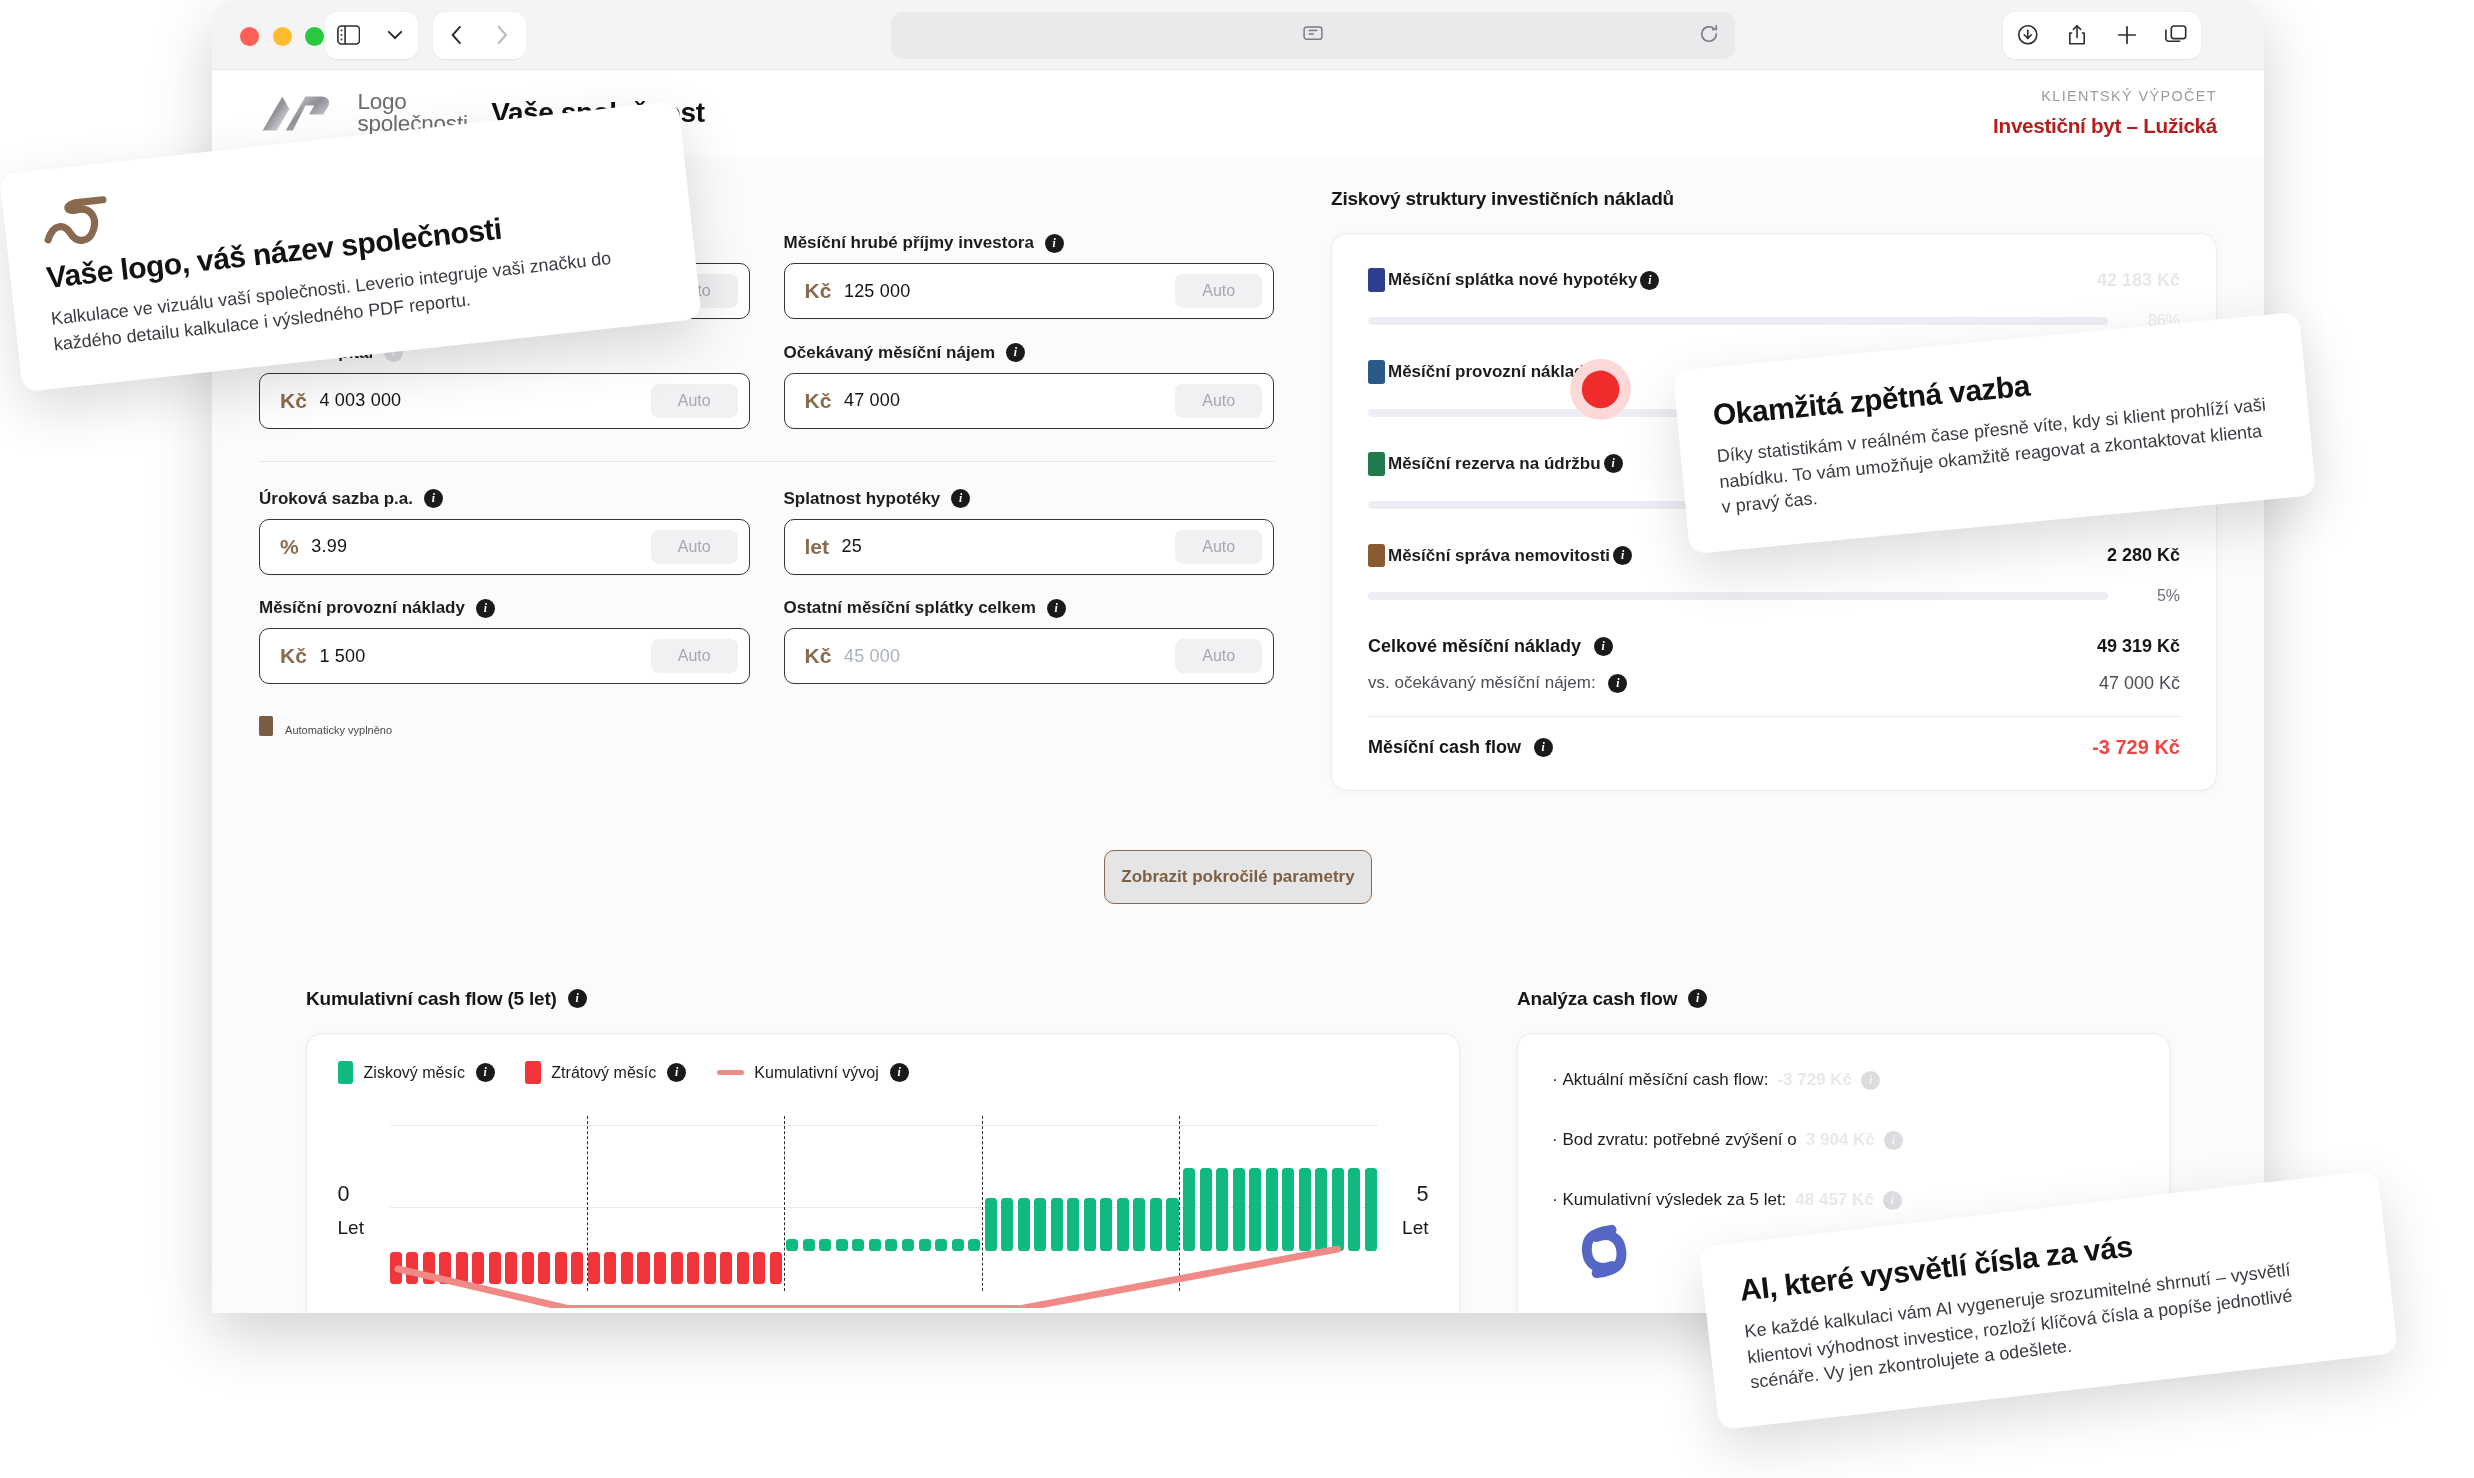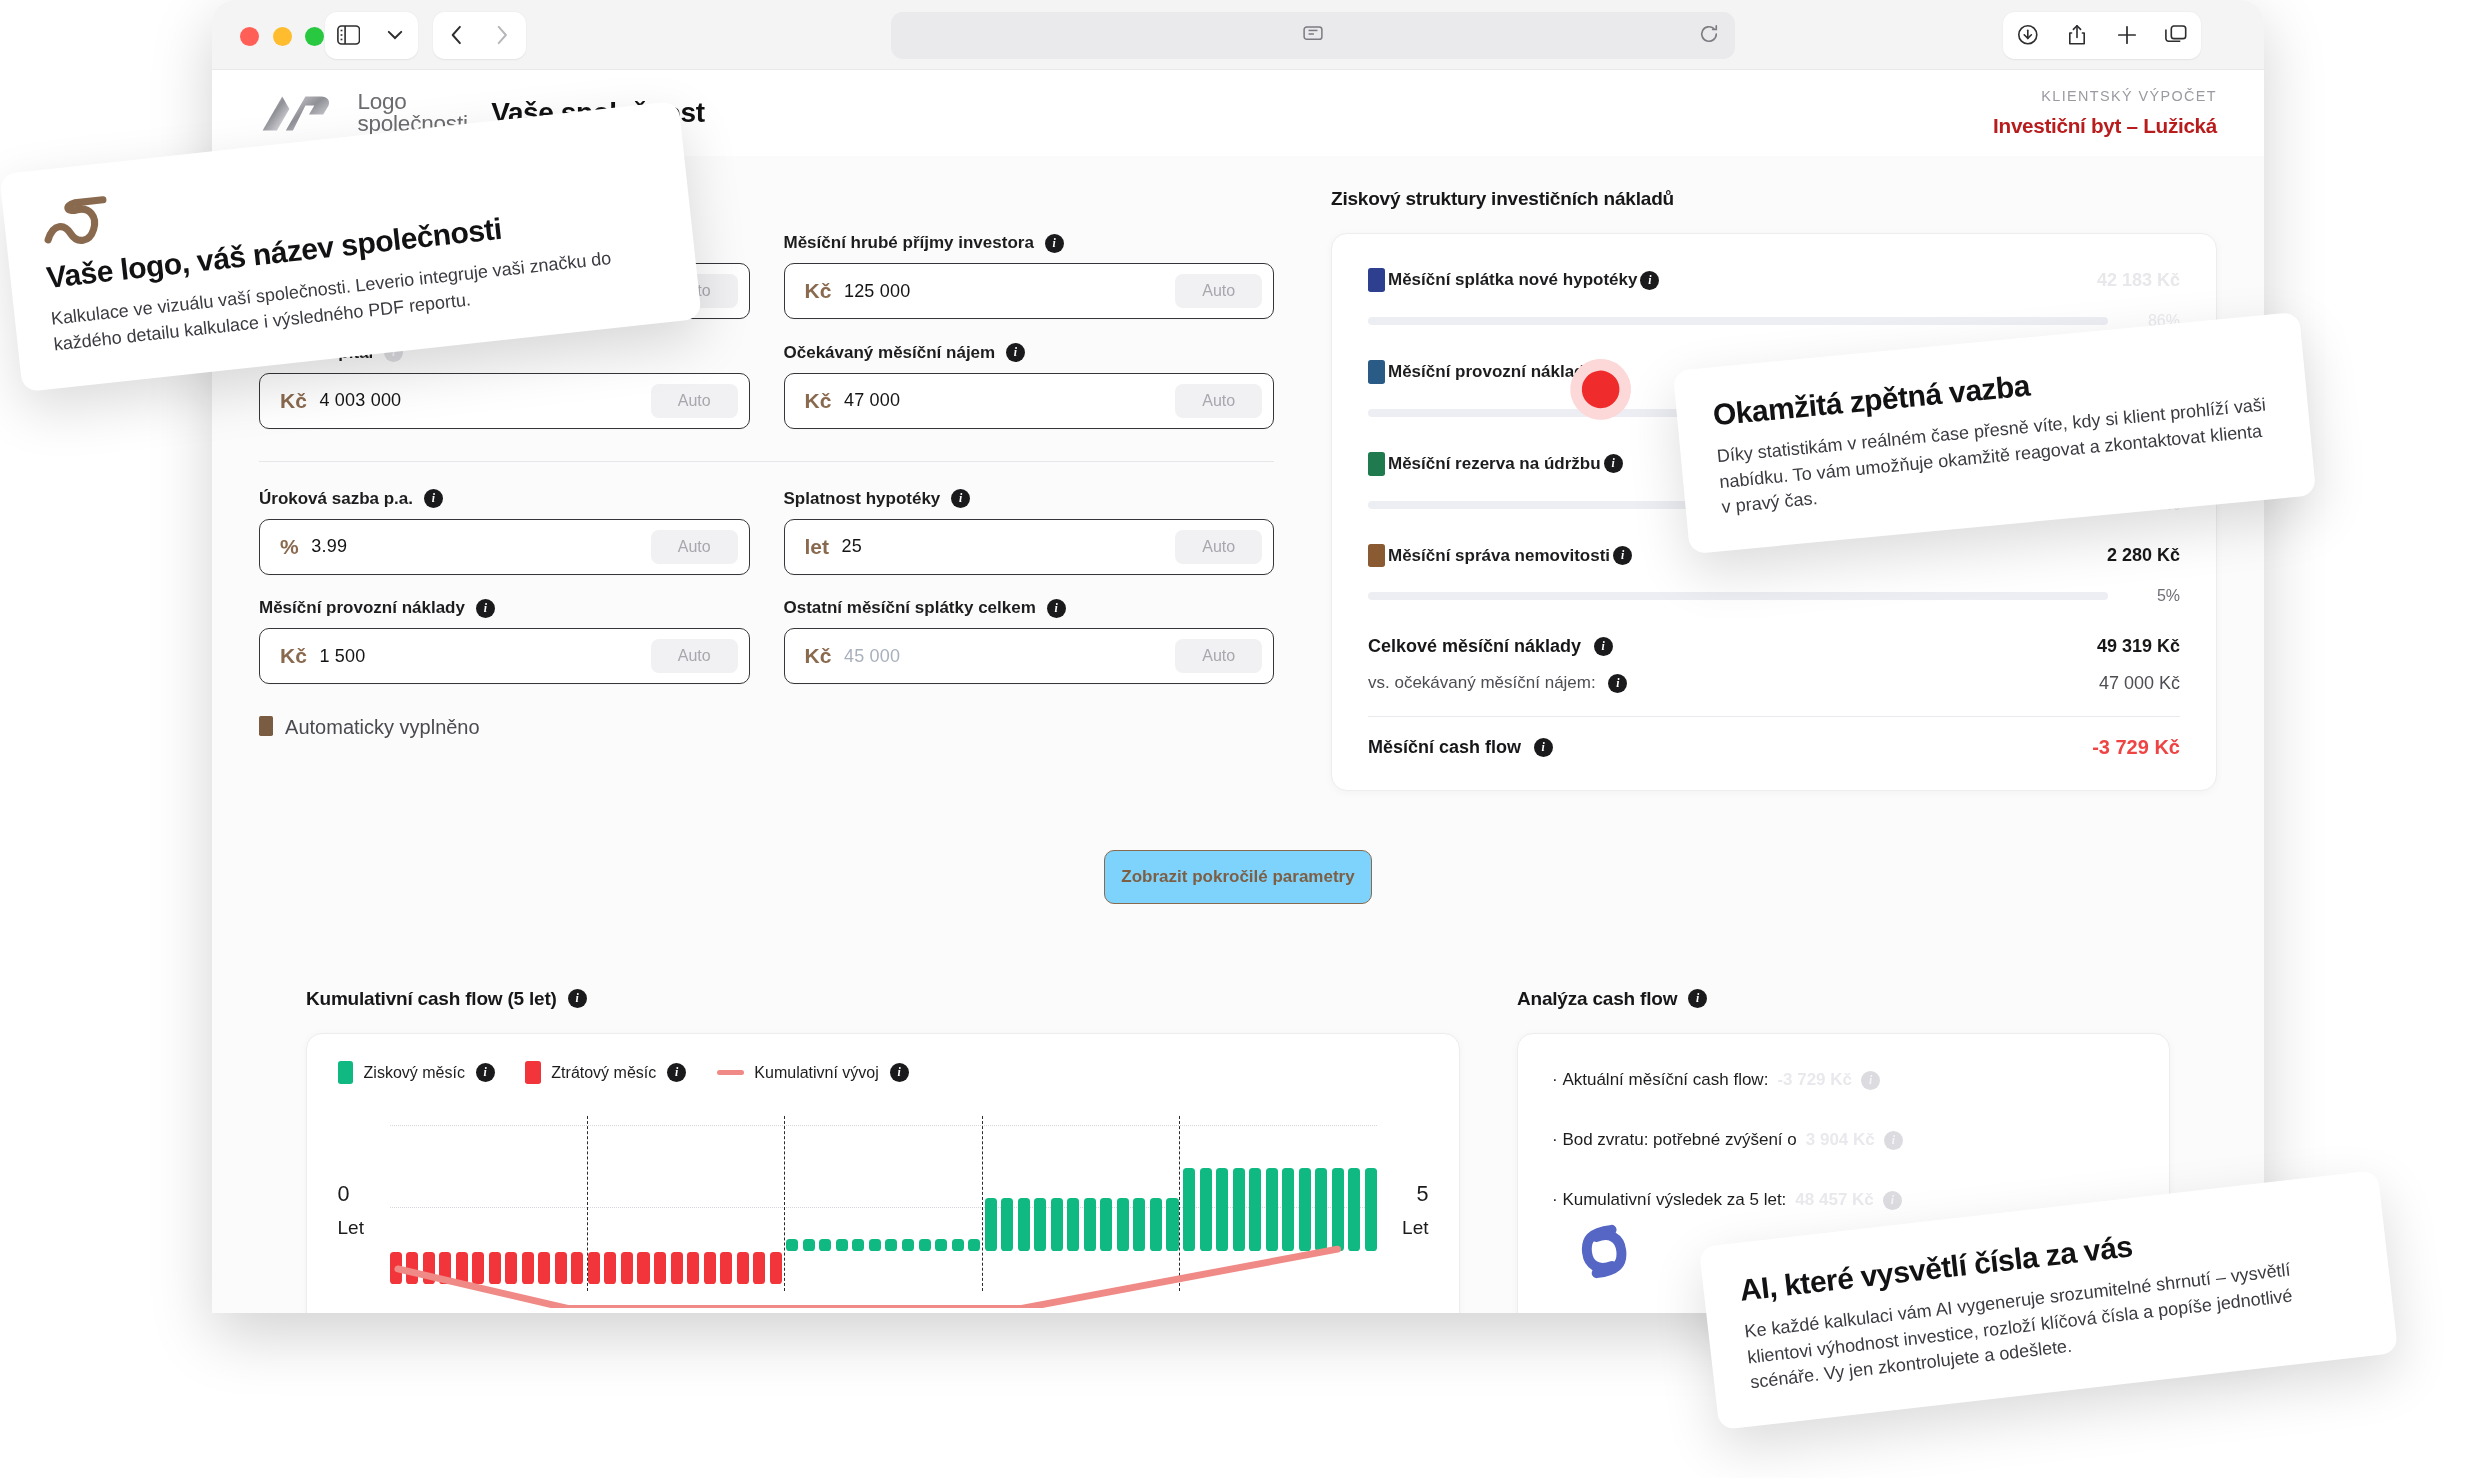--- a/index.html
+++ b/index.html
@@ -101,26 +101,26 @@
   .unit { color:#8a6a4f; font-size:21px; font-weight:600; margin-right:12.6px; }
   .value { font-size:18px; color:#141416; font-weight:500; letter-spacing:0.2px; }
   .value.dim { color:#a9b0bd; }
   .auto-chip {
     margin-left:auto; background:#f1f1f3; color:#a7a7ae;
     border-radius:8px; padding:8px 27px; font-size:16px;
   }
 
   .divider { height:0.9px; background:#e6e6ea; margin:32px 0 27px; }
 
-  .legend-auto { display:flex; align-items:flex-start; gap:11.7px; margin-top:32px; font-size:20px; color:#4a4a50; }
+  .legend-auto { display:flex; align-items:flex-end; gap:11.7px; margin-top:32px; font-size:11px; color:#4a4a50; }
   .swatch-auto { width:14.4px; height:20px; background:#7a5c42; border-radius:1.8px; }
 
   .adv-wrap { display:flex; justify-content:center; margin-top:59px; }
   .adv-btn {
-    border:1.3px solid #8a6a4f; color:#7d5f45; background:#7dd3fc;
+    border:1.3px solid #8a6a4f; color:#7d5f45; background:#e5e5e5;
     border-radius:10px; padding:16px 16px; font-size:17px; font-weight:600;
     cursor:pointer;
   }
 
   
   .panel {
     background:#fff; border:0.9px solid #ededf0; border-radius:16px;
     padding:34px 36px 30.5px 36px;
     box-shadow:0 1.8px 9px rgba(16,16,20,.035);
   }

